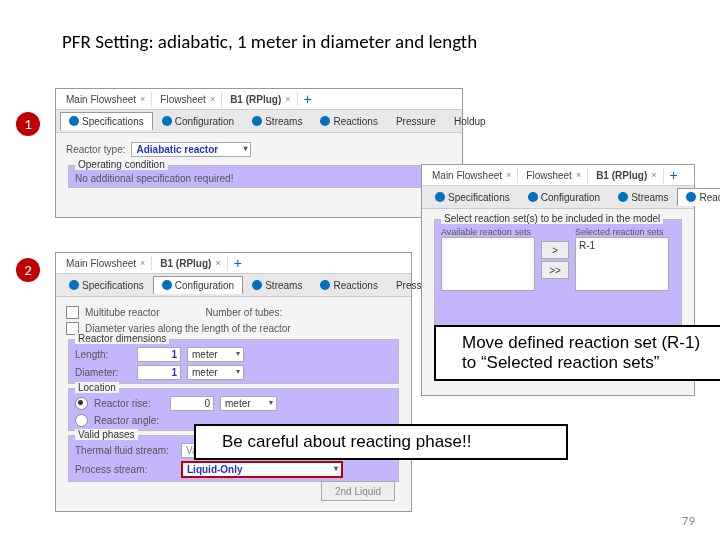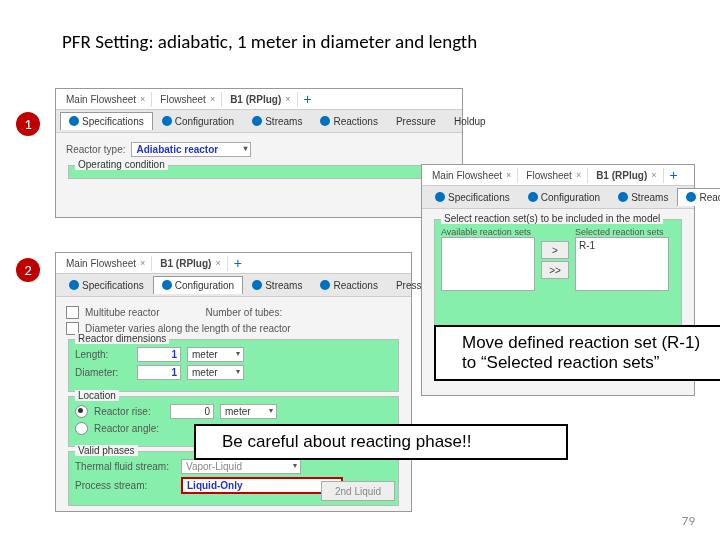--- a/index.html
+++ b/index.html
@@ -21,21 +21,21 @@
 .tabbar2{background:#e8e8e8;border-bottom:1px solid #ccc;display:flex;align-items:center;height:22px;padding-left:4px;gap:0}
 .tab2{display:flex;align-items:flex-start;gap:3px;padding:3px 8px;font-size:10px;color:#333;border:1px solid transparent;border-bottom:none}
 .tab2.active{background:#fff;border-color:#999}
 .body1{padding:6px 10px;font-size:10px;color:#333}
 .row{display:flex;align-items:center;gap:6px;margin:3px 0}
 .lbl{color:#555}
 .sel{background:#fff;border:1px solid #aaa;padding:1px 14px 1px 4px;font-size:10px;color:#000;position:relative;min-width:100px}
 .sel::after{content:"▾";position:absolute;right:3px;top:1px;font-size:8px;color:#555}
 .sel.blue-text{color:#2233cc;font-weight:700}
 .sel.red-border{border:2px solid #c00000;min-width:140px}
-.fieldset{border:1px solid #bbb;margin:4px 2px;padding:4px 6px 8px;position:relative;background:#86efac}
+.fieldset{border:1px solid #bbb;margin:4px 2px;padding:4px 6px 0;position:relative;background:#c4b5fd}
 .fieldset>.legend{position:absolute;top:-7px;left:6px;background:#f4f4f4;padding:0 3px;font-size:10px;color:#333}
 .num{background:#fff;border:1px solid #aaa;width:36px;text-align:right;padding:1px 3px;font-size:10px;color:#2233cc;font-weight:700}
 .unit{background:#fff;border:1px solid #aaa;width:48px;padding:1px 3px 1px 4px;font-size:10px;color:#333;position:relative}
 .unit::after{content:"▾";position:absolute;right:3px;top:1px;font-size:8px;color:#555}
 .cb{width:11px;height:11px;border:1px solid #888;background:#fff;display:inline-block;flex-shrink:0;position:relative}
 .cb.checked::after{content:"✓";position:absolute;left:0;top:-3px;font-size:11px;color:#000}
 .rb{width:11px;height:11px;border:1px solid #888;border-radius:50%;background:#fff;display:inline-block;flex-shrink:0;position:relative}
 .rb.on::after{content:"";position:absolute;left:2px;top:2px;width:5px;height:5px;border-radius:50%;background:#333}
 .listbox{background:#fff;border:1px solid #aaa;height:48px;width:86px;font-size:10px;padding:2px 3px;overflow:hidden}
 .mover-btns{display:flex;flex-direction:column;gap:2px;align-items:center}
@@ -95,20 +95,23 @@
         <span>Holdup</span>
       </span>
   </div>
   <div class="body1">
     <div class="row">
       <span class="lbl">Reactor type:</span>
       <span class="sel blue-text">Adiabatic reactor</span>
     </div>
     <div class="fieldset" style="margin-top:8px">
       <span class="legend">Operating condition</span>
+      <div class="row">
+          <span class="lbl">No additional specification required!</span>
+        </div>
     </div>
   </div>
 </div>
 
 <div class="panel p2">
   <div class="tabbar">
     <span class="tab">
         <span>Main Flowsheet</span>
         <span class="x">×</span>
       </span>

